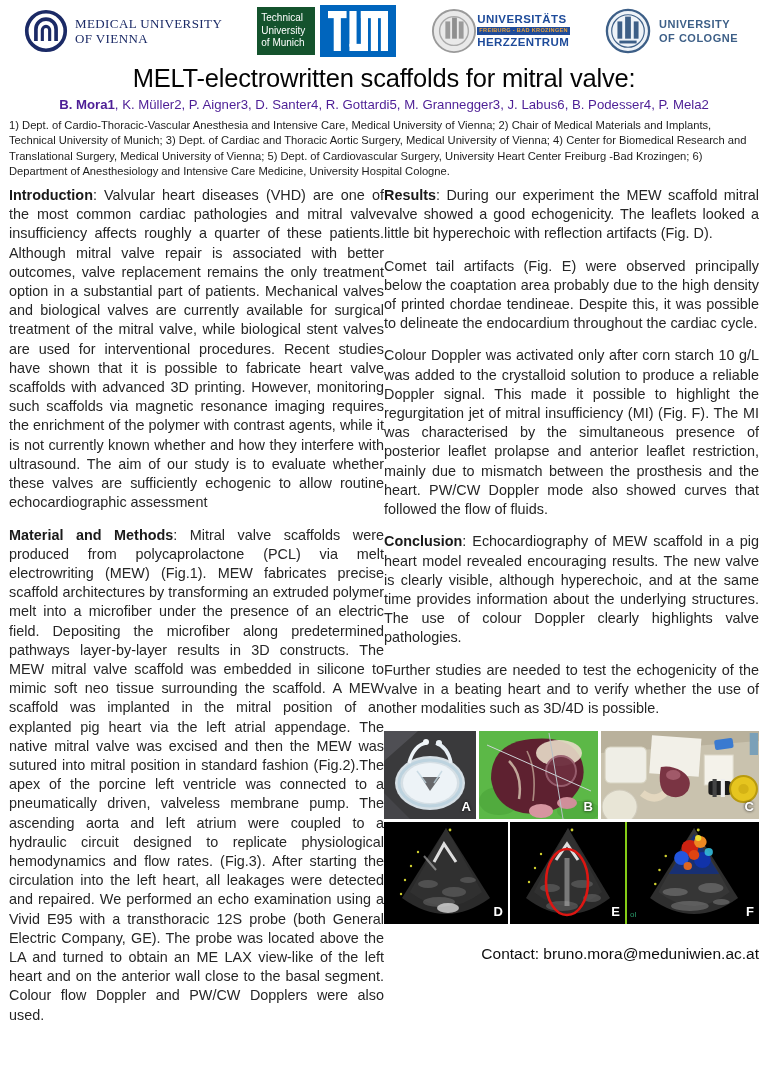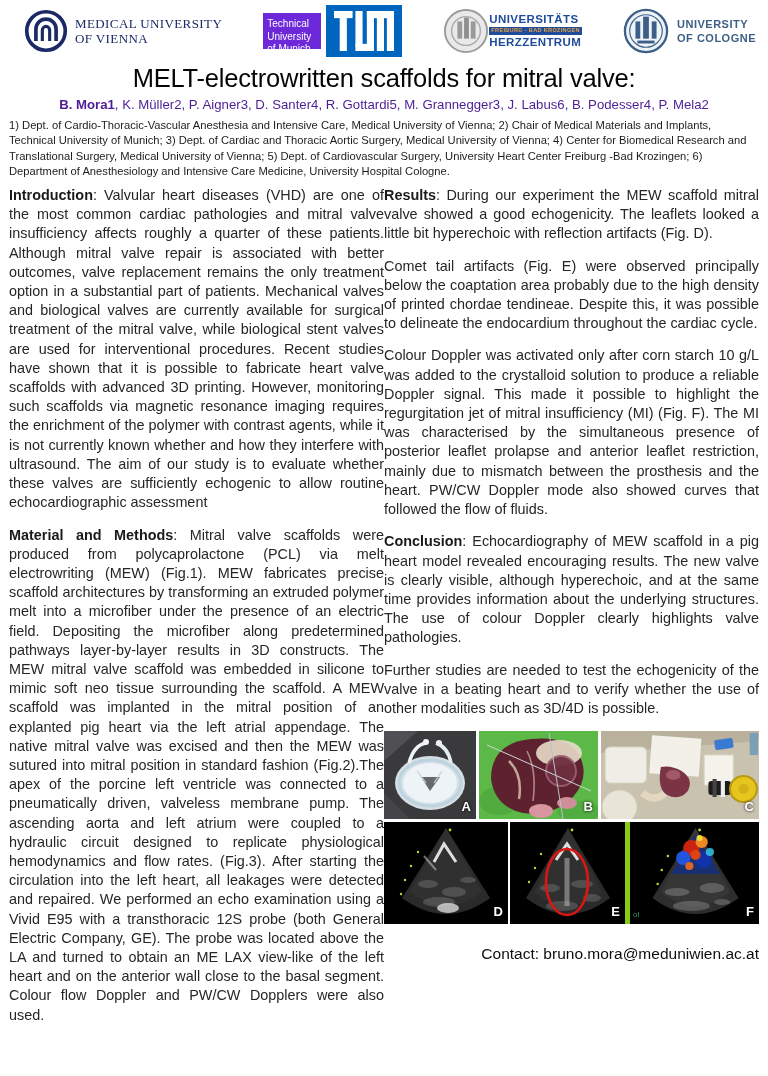--- a/index.html
+++ b/index.html
@@ -1,27 +1,27 @@
 <!DOCTYPE html>
 <html><head>
 <meta charset="utf-8">
 <style>
   html,body{margin:0;padding:0;background:#fff;}
   .page{position:relative;width:768px;height:1076px;margin:0 auto;background:#fff;
         font-family:"Liberation Sans",sans-serif;color:#222;overflow:hidden;}
 
   
   .logos{display:flex;align-items:center;justify-content:space-between;
-         padding:4px 12px 0 24px;height:54px;}
+         padding:4px 30px 0 24px;height:54px;}
   .logo{display:flex;align-items:center;}
   .muw{gap:7px;}
   .muw-text{font-family:"Liberation Serif",serif;color:#1b2a66;font-size:13px;
             letter-spacing:.4px;line-height:1.18;white-space:nowrap;}
   .tum{gap:5px;height:52px;}
-  .tum-box1{width:58px;height:36px;background:#6d28d9;color:#fff;font-size:10px;
+  .tum-box1{width:58px;height:48px;background:#14532d;color:#fff;font-size:10px;
             line-height:1.25;padding:5px 4px;box-sizing:border-box;}
   .tum-box2{width:76px;height:52px;background:#0065bd;display:flex;align-items:center;
             justify-content:center;}
   .fr{gap:0;}
   .fr-text{line-height:1;}
   .fr-l1,.fr-l2{color:#1e4b9a;font-weight:bold;font-size:11.5px;letter-spacing:.4px;}
   .fr-band{background:#1e4b9a;color:#e8a23c;font-size:5.6px;font-weight:bold;
            text-align:center;padding:1.5px 2px;letter-spacing:.3px;margin:1.5px 0;}
   .uc{gap:8px;}
   .uc-text{color:#3d5f87;font-weight:bold;font-size:11px;letter-spacing:.5px;line-height:1.3;}
@@ -40,21 +40,21 @@
   .col p b{color:#1a1a1a;}
 
   
   .figgrid{margin-top:2px;}
   .figrow{display:flex;}
   .figrow.top{gap:3px;margin-bottom:3px;height:88px;}
   .figrow.bot{background:#000;height:102px;}
   .fig{position:relative;overflow:hidden;}
   .fig svg{display:block;width:100%;height:100%;}
   .figA{width:92px;} .figB{width:119px;} .figC{flex:1;}
-  .figD{width:124px;} .figE{width:115px;border-left:2px solid #fff;} .figF{flex:1;border-left:5px solid #84cc16;}
+  .figD{width:124px;} .figE{width:115px;border-left:2px solid #fff;} .figF{flex:1;border-left:2px solid #84cc16;}
   .lab{position:absolute;right:5px;bottom:3px;color:#fff;font-weight:bold;font-size:13px;
        text-shadow:0 0 3px #000;}
   .ftxt{position:absolute;left:3px;bottom:0;color:#2a9a6a;font-size:8px;}
 
   .contact{text-align:right;font-size:15.5px;margin-top:20px;color:#0e0e0e;}
 </style>
 </head>
 <body>
 
 <div class="page">

